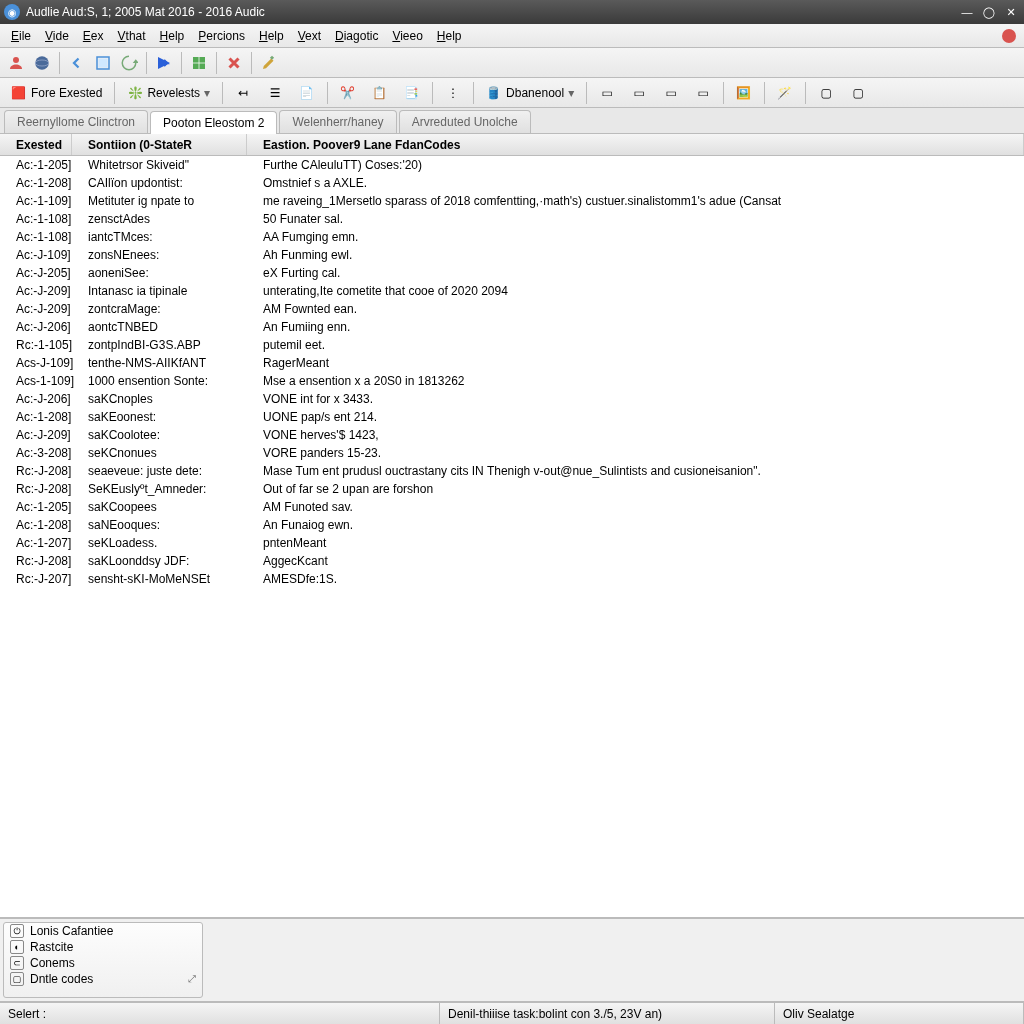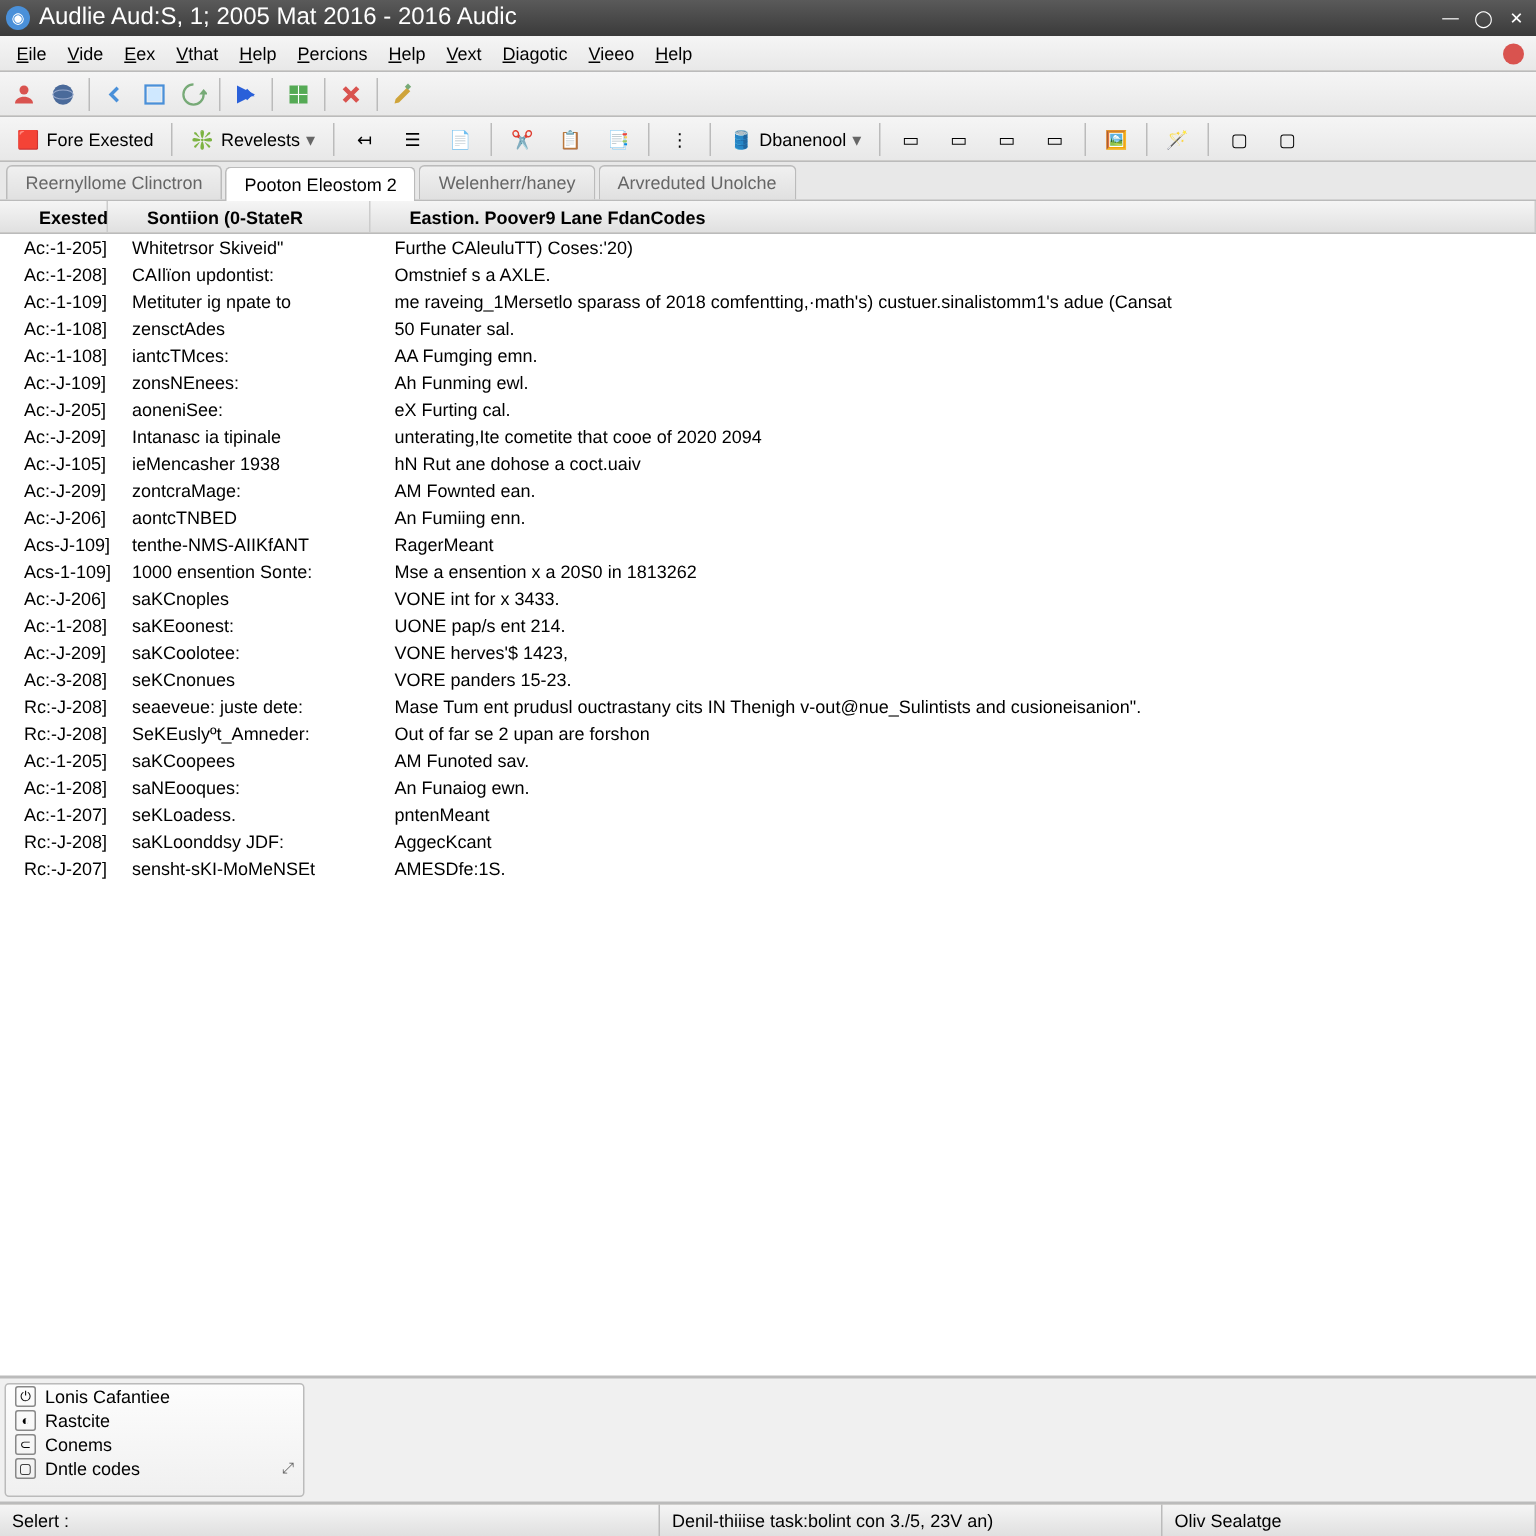--- a/index.html
+++ b/index.html
@@ -1,39 +1,39 @@
 <!DOCTYPE html>
 <html><head>
 <meta charset="utf-8">
 <style>
 *{box-sizing:border-box;margin:0;padding:0;font-family:"Segoe UI",Tahoma,sans-serif;font-size:12px}
 body{width:1024px;height:1024px;background:#d4d0c8;display:flex;flex-direction:column;overflow:hidden}
 .titlebar{height:24px;background:linear-gradient(#5a5a5a,#3a3a3a);color:#fff;display:flex;align-items:center;padding:0 4px}
 .titlebar .app-icon{width:16px;height:16px;border-radius:50%;background:#4a90d9;margin-right:6px;display:flex;align-items:center;justify-content:center;color:#fff;font-size:10px}
-.titlebar .title{flex:1;font-size:16px}
+.titlebar .title{flex:1;font-size:12px}
 .win-controls{display:flex;gap:4px}
 .win-btn{width:18px;height:16px;display:flex;align-items:center;justify-content:center;color:#fff;cursor:pointer;font-size:11px}
 .menubar{height:24px;background:linear-gradient(#f5f5f5,#e8e8e8);display:flex;align-items:center;padding:0 4px;border-bottom:1px solid #bbb}
 .menubar .menu-item{padding:2px 7px;cursor:pointer}
 .menubar .menu-item u{text-decoration:underline}
 .menubar .spacer{flex:1}
 .menubar .red-dot{width:14px;height:14px;border-radius:50%;background:#d9534f;margin-right:4px}
 .toolbar{height:30px;background:linear-gradient(#f5f5f5,#e8e8e8);display:flex;align-items:center;padding:0 4px;border-bottom:1px solid #bbb;gap:2px}
 .toolbar .tb-btn{width:24px;height:24px;display:flex;align-items:center;justify-content:center;cursor:pointer;border:1px solid transparent;border-radius:3px}
 .toolbar .sep{width:1px;height:22px;background:#bbb;margin:0 3px}
 .toolbar svg{width:18px;height:18px}
 .toolbar2{height:30px;background:linear-gradient(#f5f5f5,#e8e8e8);display:flex;align-items:center;padding:0 4px;border-bottom:1px solid #bbb;gap:2px}
 .toolbar2 .tb-btn2{height:22px;display:flex;align-items:center;padding:0 6px;cursor:pointer;border:1px solid transparent;border-radius:3px;gap:4px}
 .toolbar2 .ico{width:16px;height:16px;display:flex;align-items:center;justify-content:center}
 .toolbar2 .sep{width:1px;height:22px;background:#bbb;margin:0 3px}
 .tabstrip{height:26px;background:#e8e8e8;display:flex;align-items:flex-end;padding:0 4px;border-bottom:1px solid #bbb}
 .tab{padding:4px 12px;background:linear-gradient(#f0f0f0,#e0e0e0);border:1px solid #bbb;border-bottom:none;border-radius:4px 4px 0 0;margin-right:2px;cursor:pointer;color:#666}
 .tab.active{background:#fff;color:#000;position:relative;top:1px}
 .column-headers{height:22px;background:linear-gradient(#f5f5f5,#e0e0e0);border-bottom:1px solid #bbb;display:flex;align-items:center;font-weight:bold}
-.column-headers .ch{padding:0 26px;border-right:1px solid #ccc;height:100%;display:flex;align-items:center}
+.column-headers .ch{padding:0 16px;border-right:1px solid #ccc;height:100%;display:flex;align-items:center}
 .ch1{width:72px}.ch2{width:175px}.ch3{flex:1}
 .content{flex:1;background:#fff;overflow:auto;font-family:"Consolas","Courier New",monospace;font-size:13px;border-bottom:1px solid #bbb;position:relative}
 .content::-webkit-scrollbar{width:14px}
 .content::-webkit-scrollbar-track{background:#f0f0f0}
 .content::-webkit-scrollbar-thumb{background:#c0c0c0;border:1px solid #aaa}
 .row{display:flex;white-space:nowrap;padding:0 16px;line-height:18px}
 .row .c1{display:inline-block;width:72px}
 .row .c2{display:inline-block;width:175px}
 .row .c3{display:inline-block}
 .bottom-panel{height:84px;background:#f0f0f0;border-top:1px solid #bbb;border-bottom:1px solid #bbb;display:flex}
@@ -253,33 +253,33 @@
       <span class="c1">Ac:-J-205]</span>
       <span class="c2">aoneniSee:</span>
       <span class="c3">eX Furting cal.</span>
     </div>
     <div class="row">
       <span class="c1">Ac:-J-209]</span>
       <span class="c2">Intanasc ia tipinale</span>
       <span class="c3">unterating,Ite cometite that cooe of 2020 2094</span>
     </div>
     <div class="row">
-      <span class="c1">Ac:-J-105]</span>
-      <span class="c2">ieMencasher 1938</span>
-      <span class="c3">hN Rut ane dohose a coct.uaiv</span>
-    </div>
-    <div class="row">
       <span class="c1">Ac:-J-209]</span>
       <span class="c2">zontcraMage:</span>
       <span class="c3">AM Fownted ean.</span>
     </div>
     <div class="row">
       <span class="c1">Ac:-J-206]</span>
       <span class="c2">aontcTNBED</span>
       <span class="c3">An Fumiing enn.</span>
+    </div>
+    <div class="row">
+      <span class="c1">Rc:-1-105]</span>
+      <span class="c2">zontpIndBI-G3S.ABP</span>
+      <span class="c3">putemil eet.</span>
     </div>
     <div class="row">
       <span class="c1">Acs-J-109]</span>
       <span class="c2">tenthe-NMS-AIIKfANT</span>
       <span class="c3">RagerMeant</span>
     </div>
     <div class="row">
       <span class="c1">Acs-1-109]</span>
       <span class="c2">1000 ensention Sonte:</span>
       <span class="c3">Mse a ensention x a 20S0 in 1813262</span>

